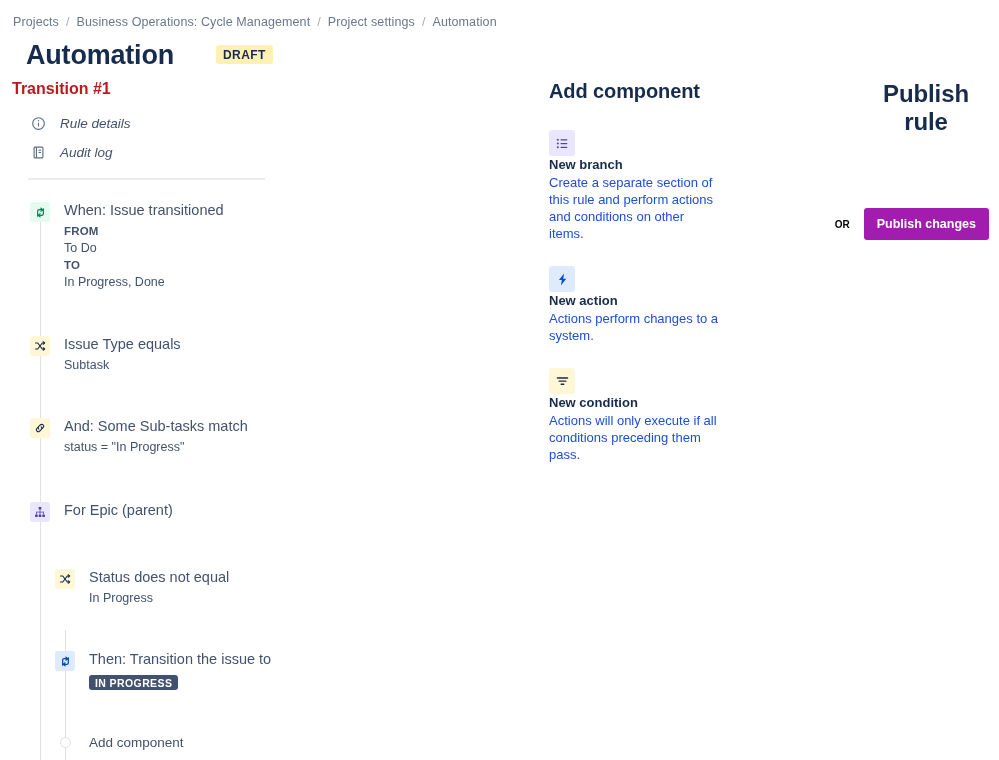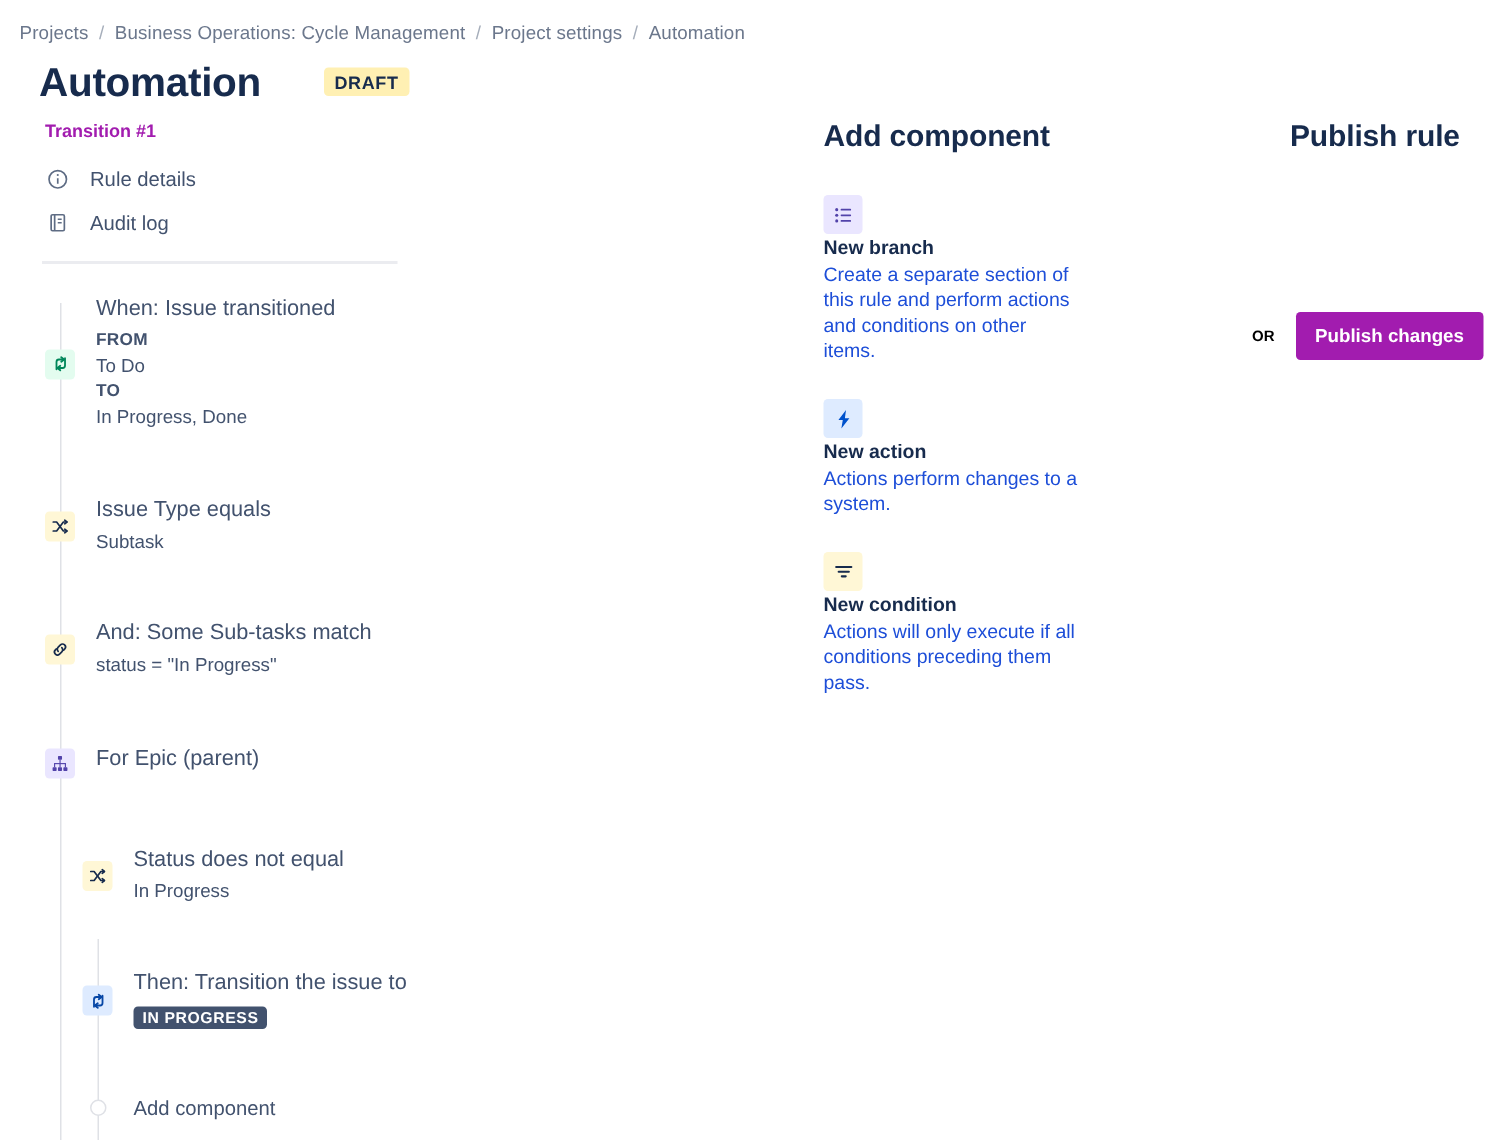--- a/index.html
+++ b/index.html
@@ -33,26 +33,26 @@
     position: absolute; left: 216px; top: 45px;
     background: #fff0b3; color: #172b4d;
     font-size: 12px; font-weight: 700; letter-spacing: .4px;
     padding: 3px 7px 2px 7px; border-radius: 3px;
   }
 
   
   .left-col { position: absolute; left: 0; top: 80px; width: 520px; }
 
   .section-head {
-    margin-left: 30px; font-size: 12px; font-weight: 700; color: #a21caf;
+    margin-left: 12px; font-size: 16px; font-weight: 700; color: #b91c1c;
   }
   .nav-list { margin-top: 12px; }
   .nav-item {
     display: flex; align-items: center; height: 26px;
-    margin-left: 30px; margin-bottom: 3px; cursor: pointer;
+    margin-left: 30px; margin-bottom: 3px; cursor: pointer; font-style: italic;
   }
   .nav-item .nav-ico {
     width: 17px; height: 17px; flex: 0 0 17px;
     margin-right: 13px; color: #5e6c84;
     display: flex; align-items: center; justify-content: center;
   }
   .nav-item .nav-label { font-size: 13.5px; color: #42526e; }
 
   .divider {
     margin: 13px 0 0 28px; width: 237px; height: 2px; background: #ebecf0;
@@ -66,21 +66,21 @@
     width: 1px; background: #dfe1e6; height: 666px;
   }
   
   .branch-trunk {
     position: absolute; left: 65px; top: 430px;
     width: 1px; background: #dfe1e6; height: 208px;
   }
 
   .node {
     position: relative; display: flex; margin-left: 30px;
-    margin-bottom: 39px; align-items: center;
+    margin-bottom: 39px; align-items: flex-start;
   }
   .node.nested { margin-left: 55px; }
 
   .node-ico {
     position: relative; z-index: 2;
     width: 20px; height: 20px; flex: 0 0 20px;
     border-radius: 3px; margin-right: 14px; margin-top: 2px;
     display: flex; align-items: center; justify-content: center;
   }
   .ico-green  { background: #e3fcef; color: #00875a; }
@@ -129,22 +129,22 @@
   .comp-text { padding-top: 0; }
   .comp-title {
     font-size: 13px; font-weight: 700; color: #172b4d; line-height: 17px;
     margin-bottom: 1px;
   }
   .comp-desc { font-size: 13px; color: #1d4ed8; line-height: 17px; max-width: 172px; }
 
   
   .right-col { position: absolute; left: 860px; top: 80px; width: 139px; }
   .publish-head {
-    font-size: 20px; font-weight: 600; color: #172b4d;
-    text-align: left; letter-spacing: -.1px; padding-right: 7px;
+    font-size: 24px; font-weight: 600; color: #172b4d;
+    text-align: center; letter-spacing: -.1px; padding-right: 7px;
   }
   .publish-row {
     position: absolute; top: 128px; right: 10px;
     display: flex; align-items: center;
   }
   .or-text {
     font-size: 10px; font-weight: 700; color: #000000; margin-right: 14px;
   }
   .publish-btn {
     background: #a21caf; color: #ffffff; border: none;

